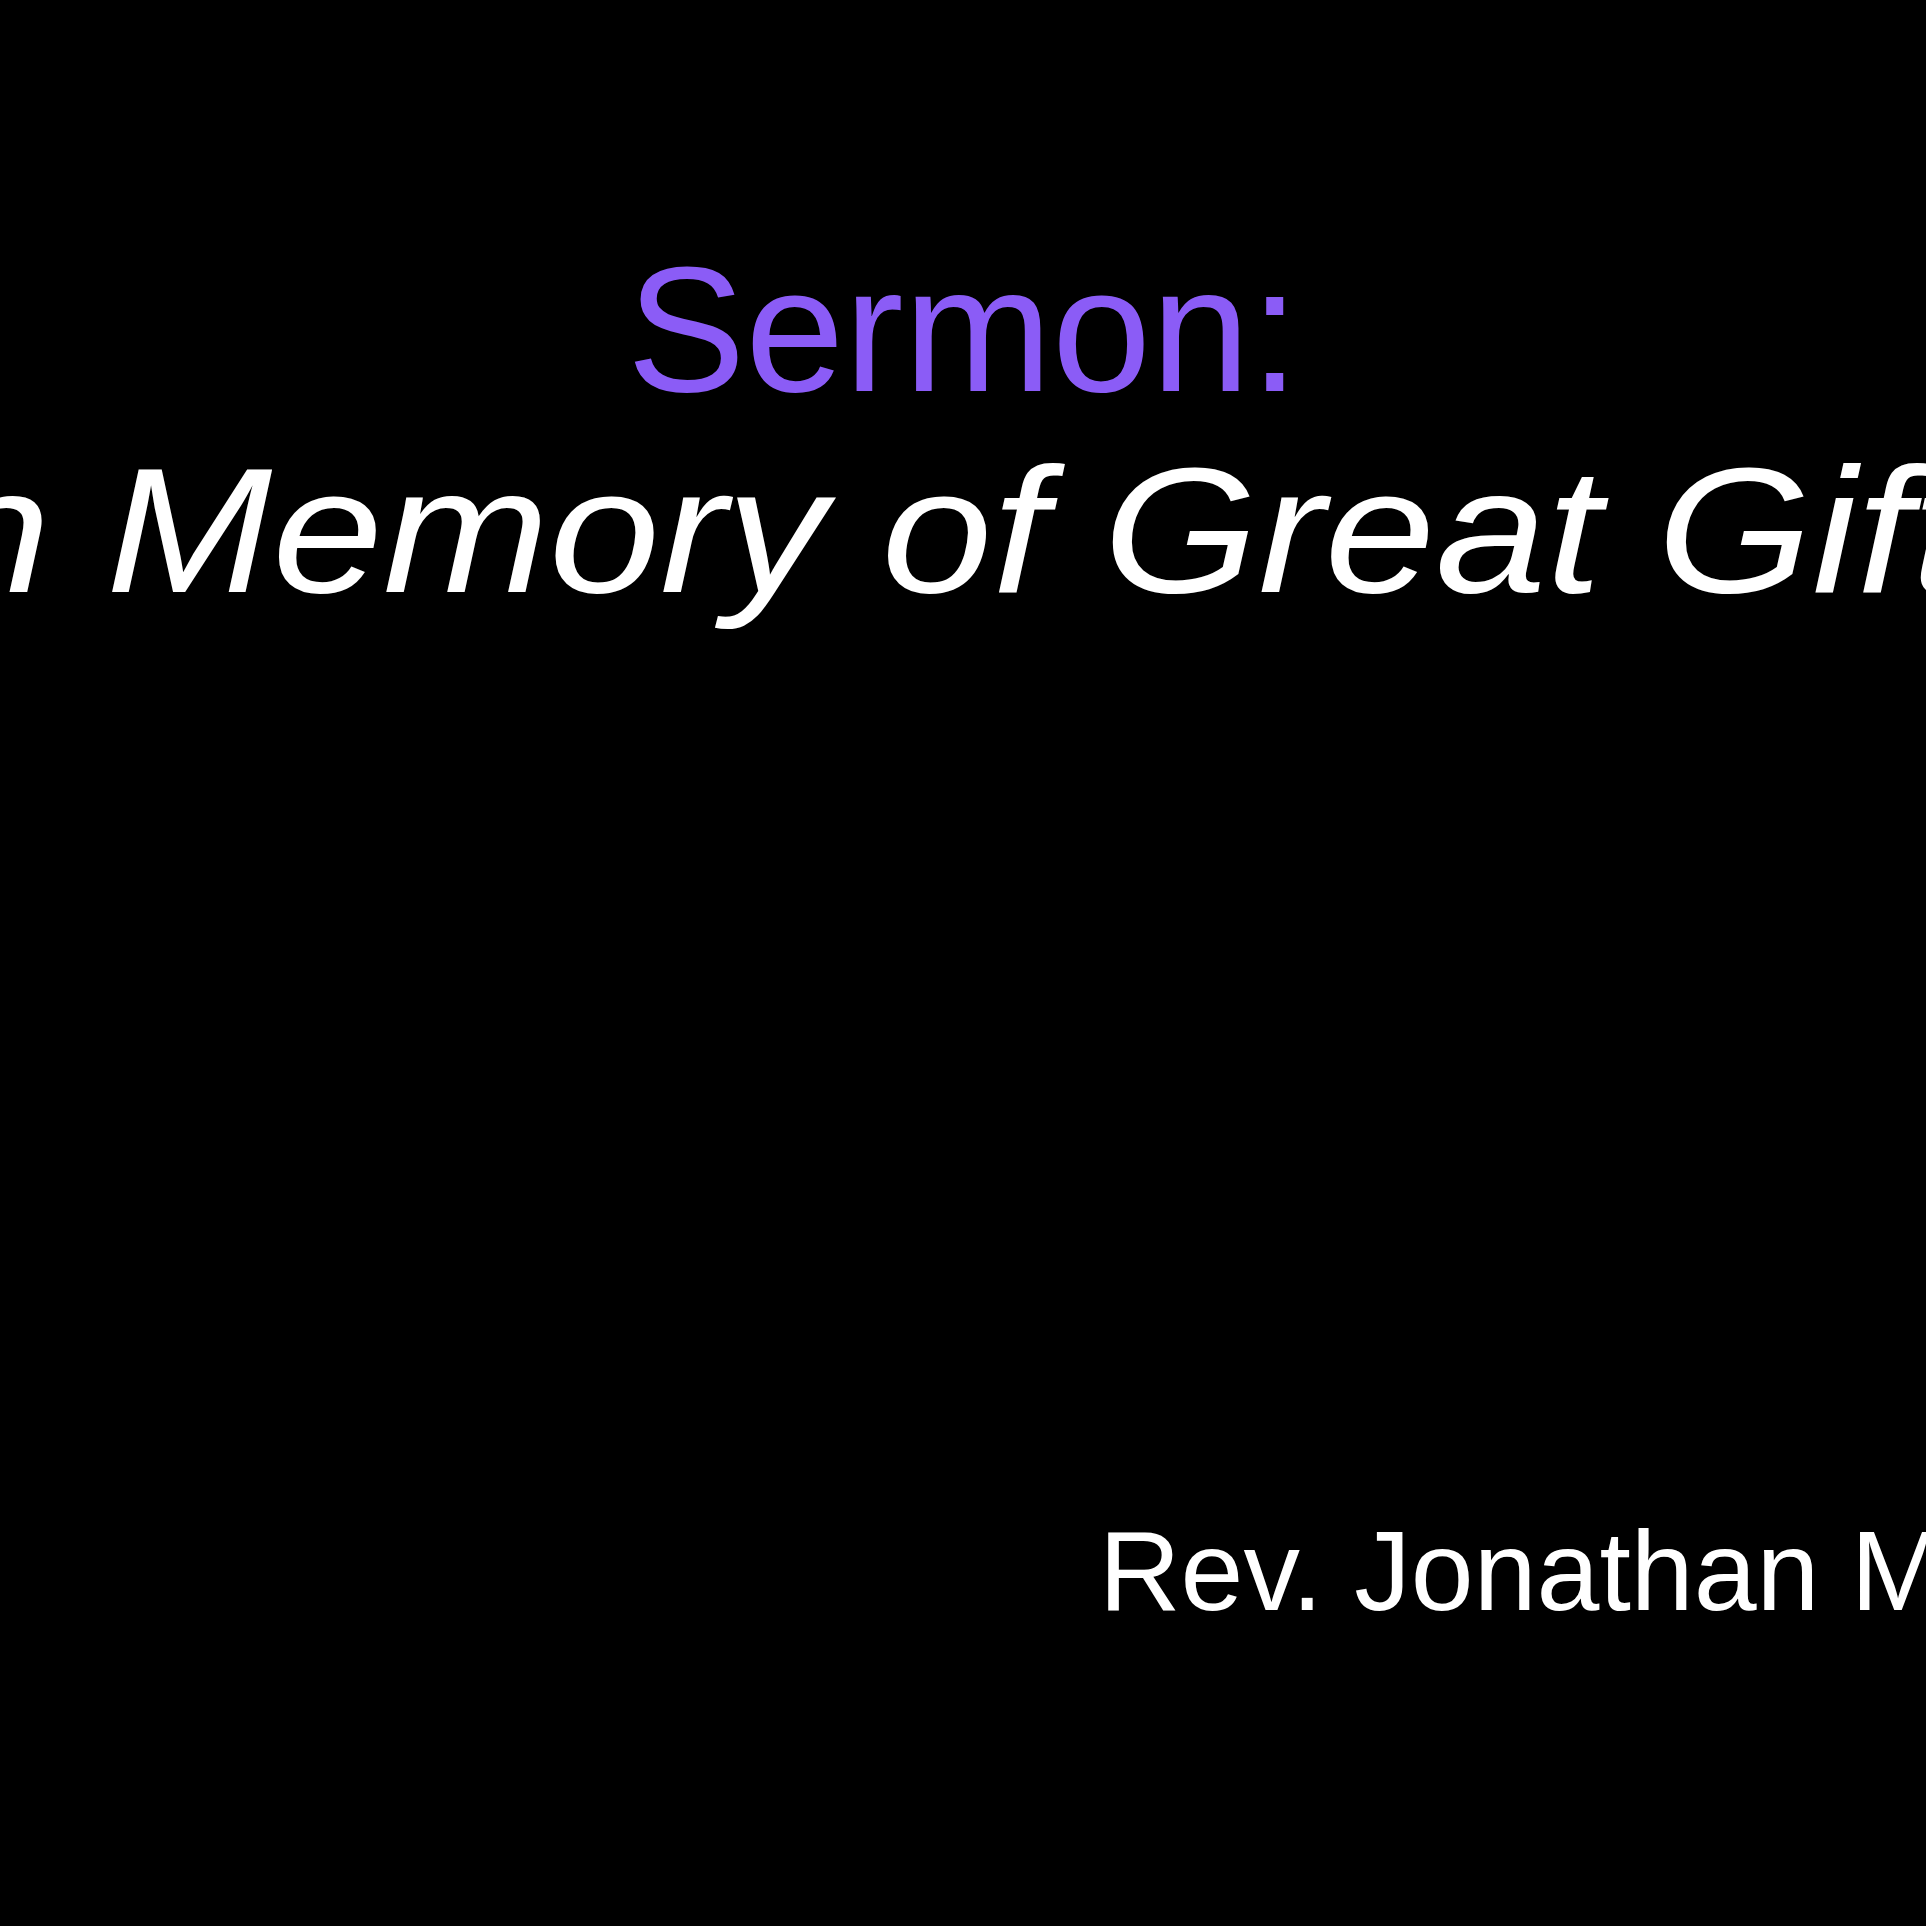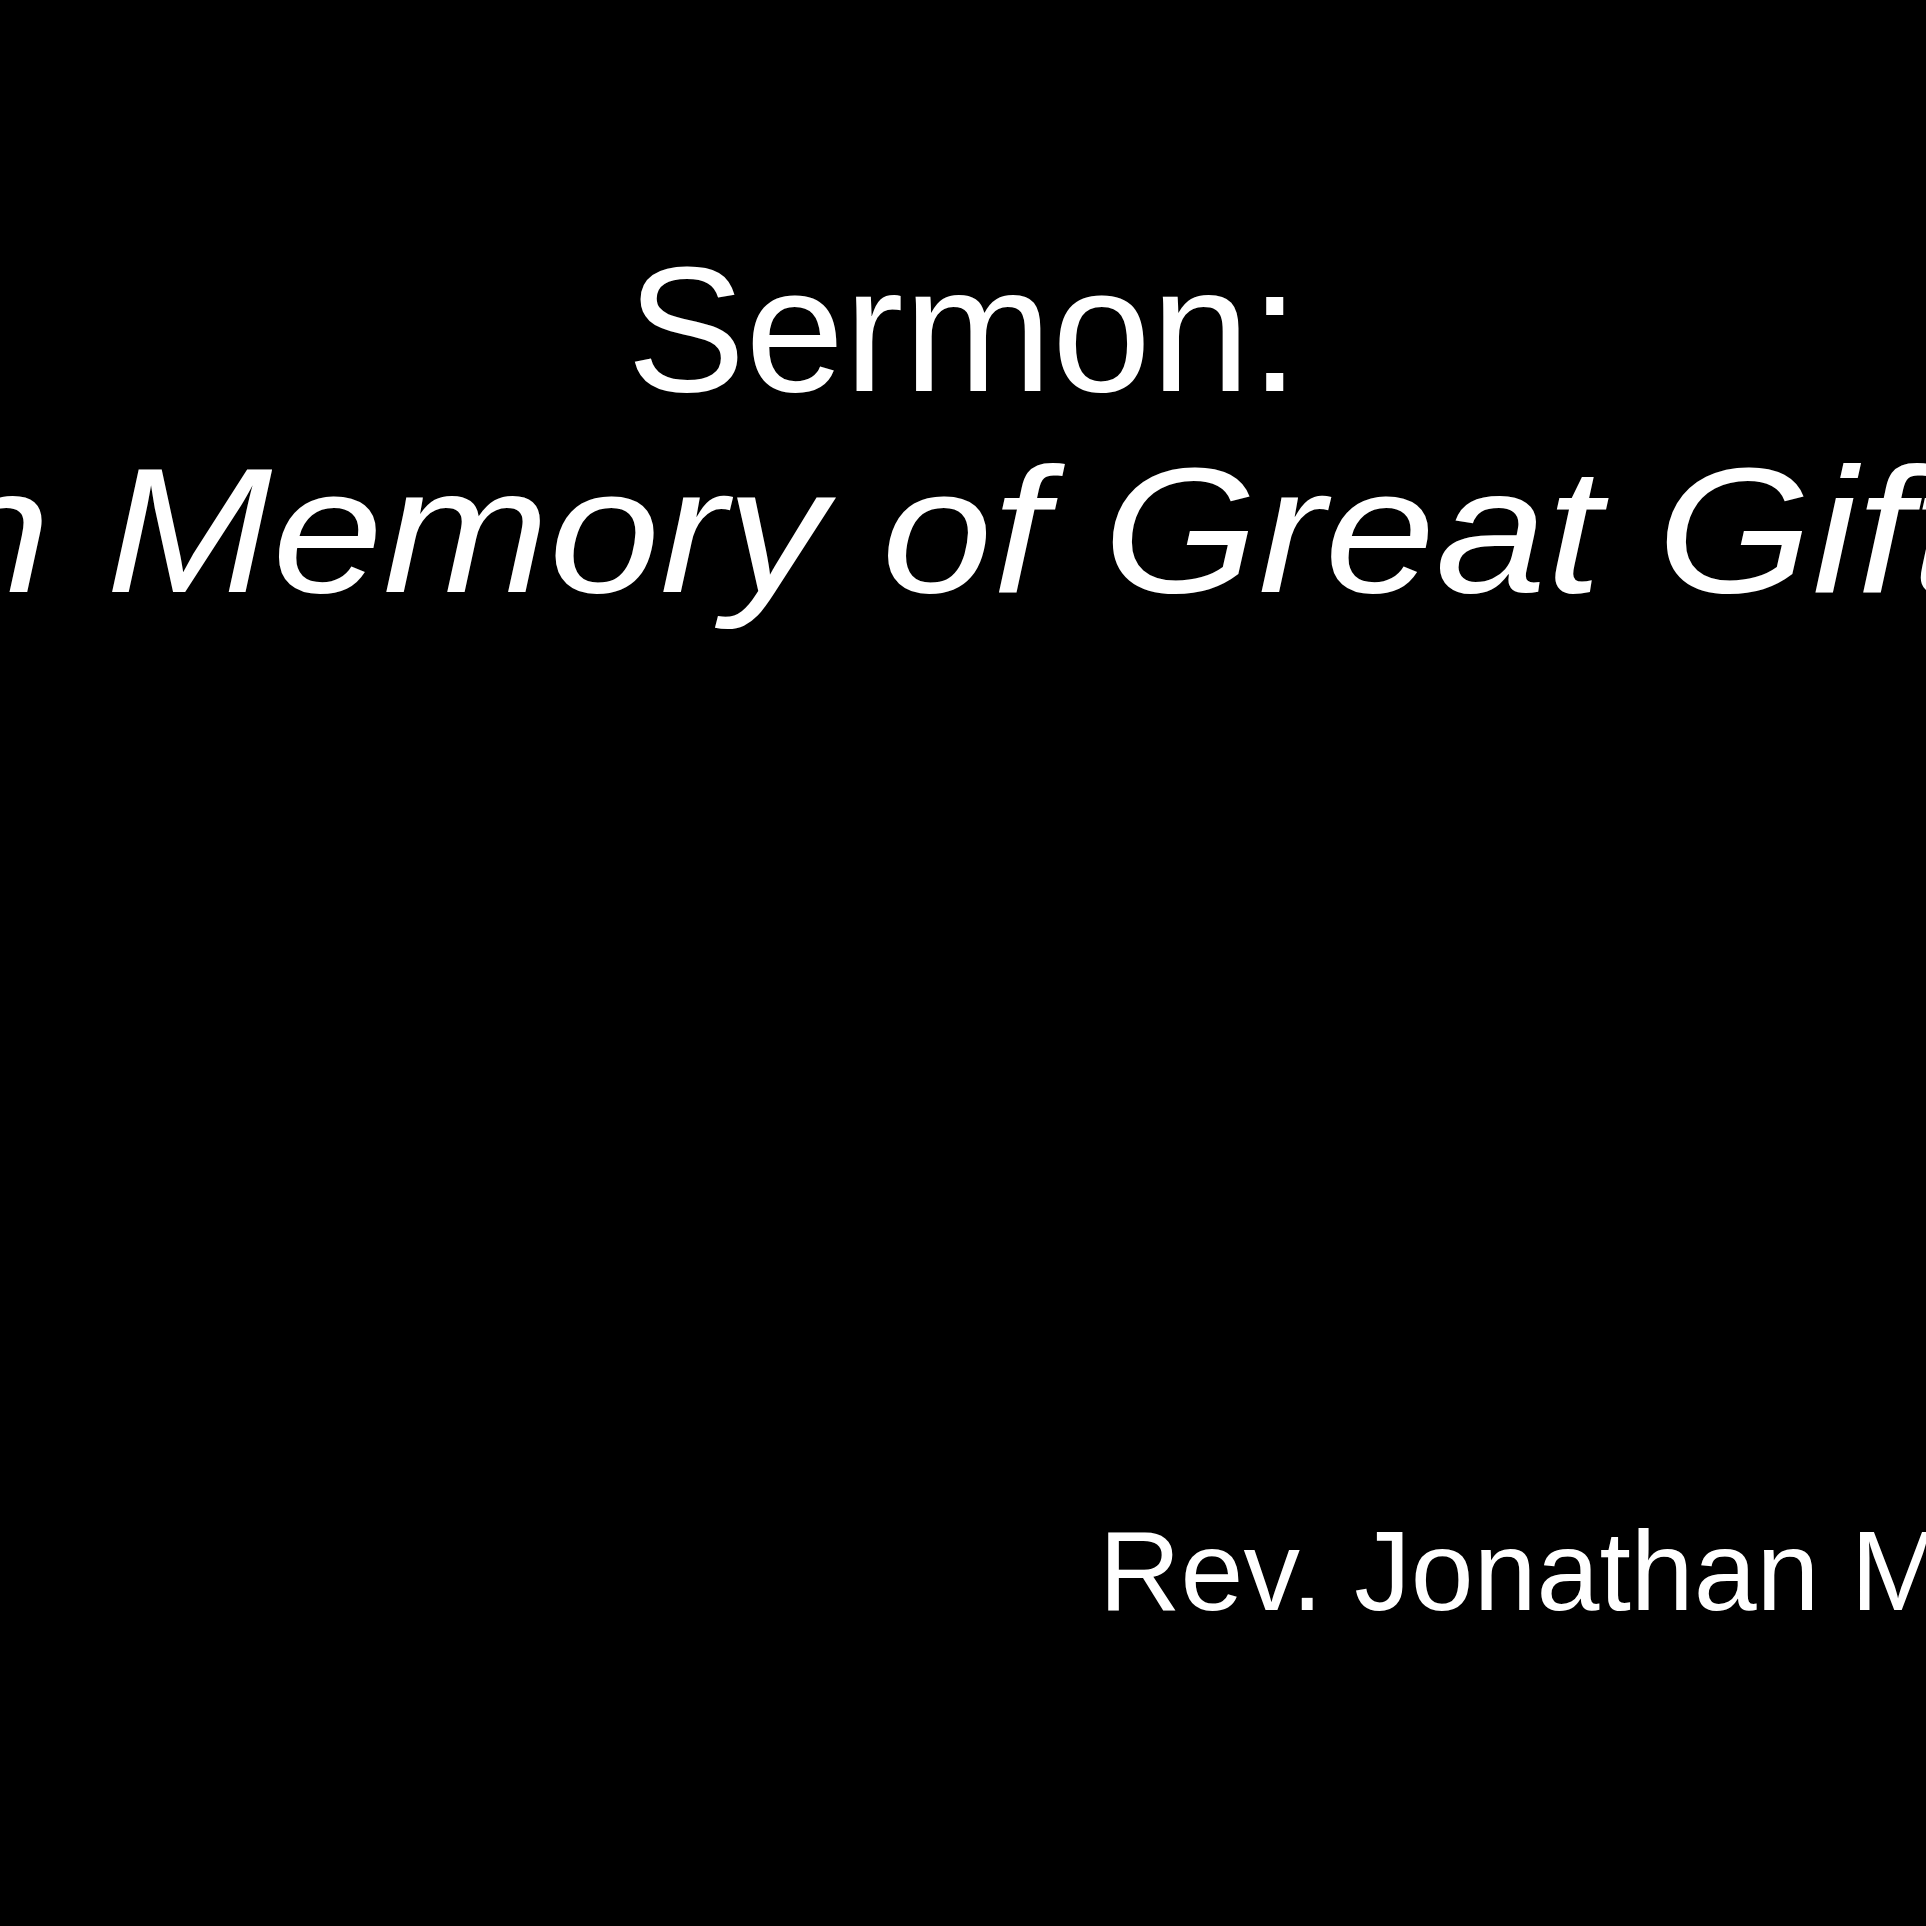--- a/index.html
+++ b/index.html
@@ -78,21 +78,21 @@
     text-align: left;
   }
 </style>
 </head>
 <body style="background: rgb(0, 0, 0);">
 
 <div id="slide" style="background: rgb(0, 0, 0);">
 
   <div id="title-block">
 
-    <div id="title-line-1" class="title-line" style="color: #ffffff;">Sermon:</div>
+    <div id="title-line-1" class="title-line" style="color: #8b5cf6;">Sermon:</div>
 
     <div id="title-line-2" class="title-line" style="color: rgb(255, 255, 255);">In Memory of Great Gifts</div>
 
   </div>
 
   <div id="byline" style="color: rgb(255, 255, 255);">Rev. Jonathan M</div>
 
 </div>
 
 

